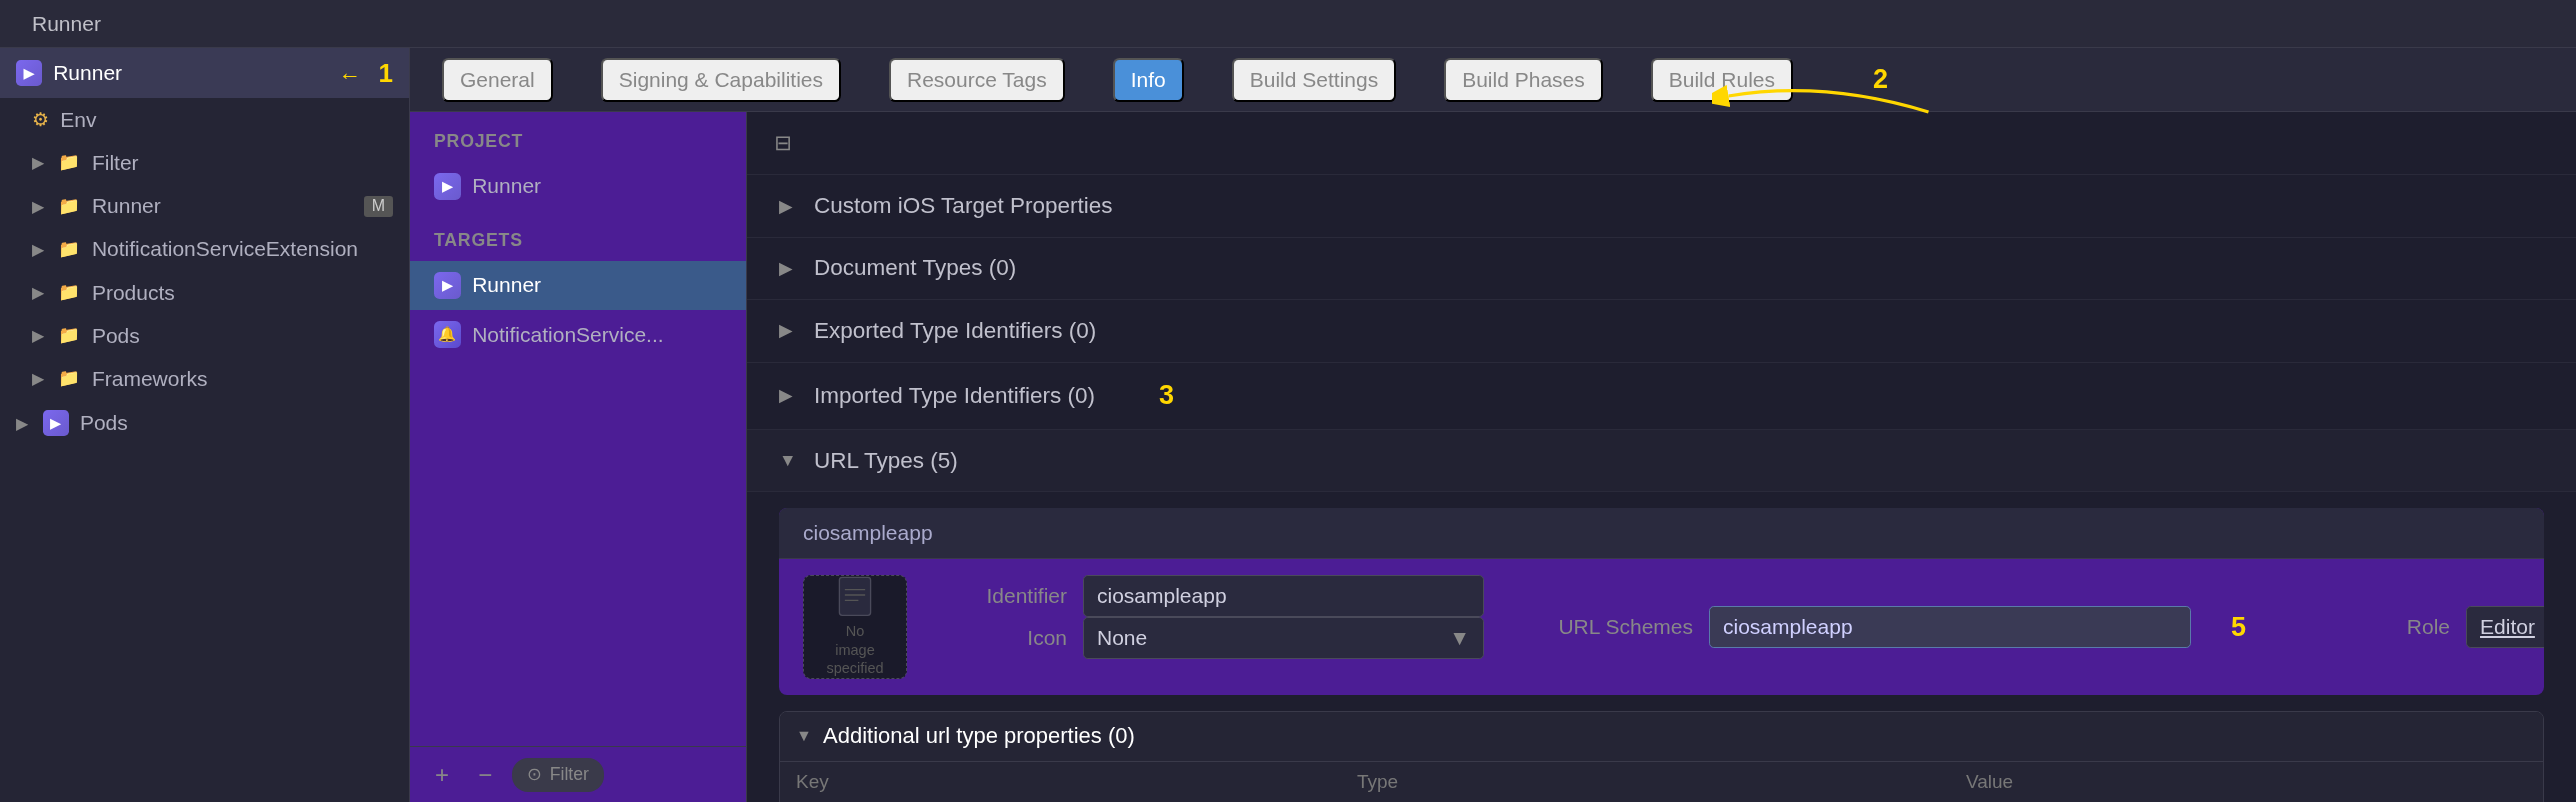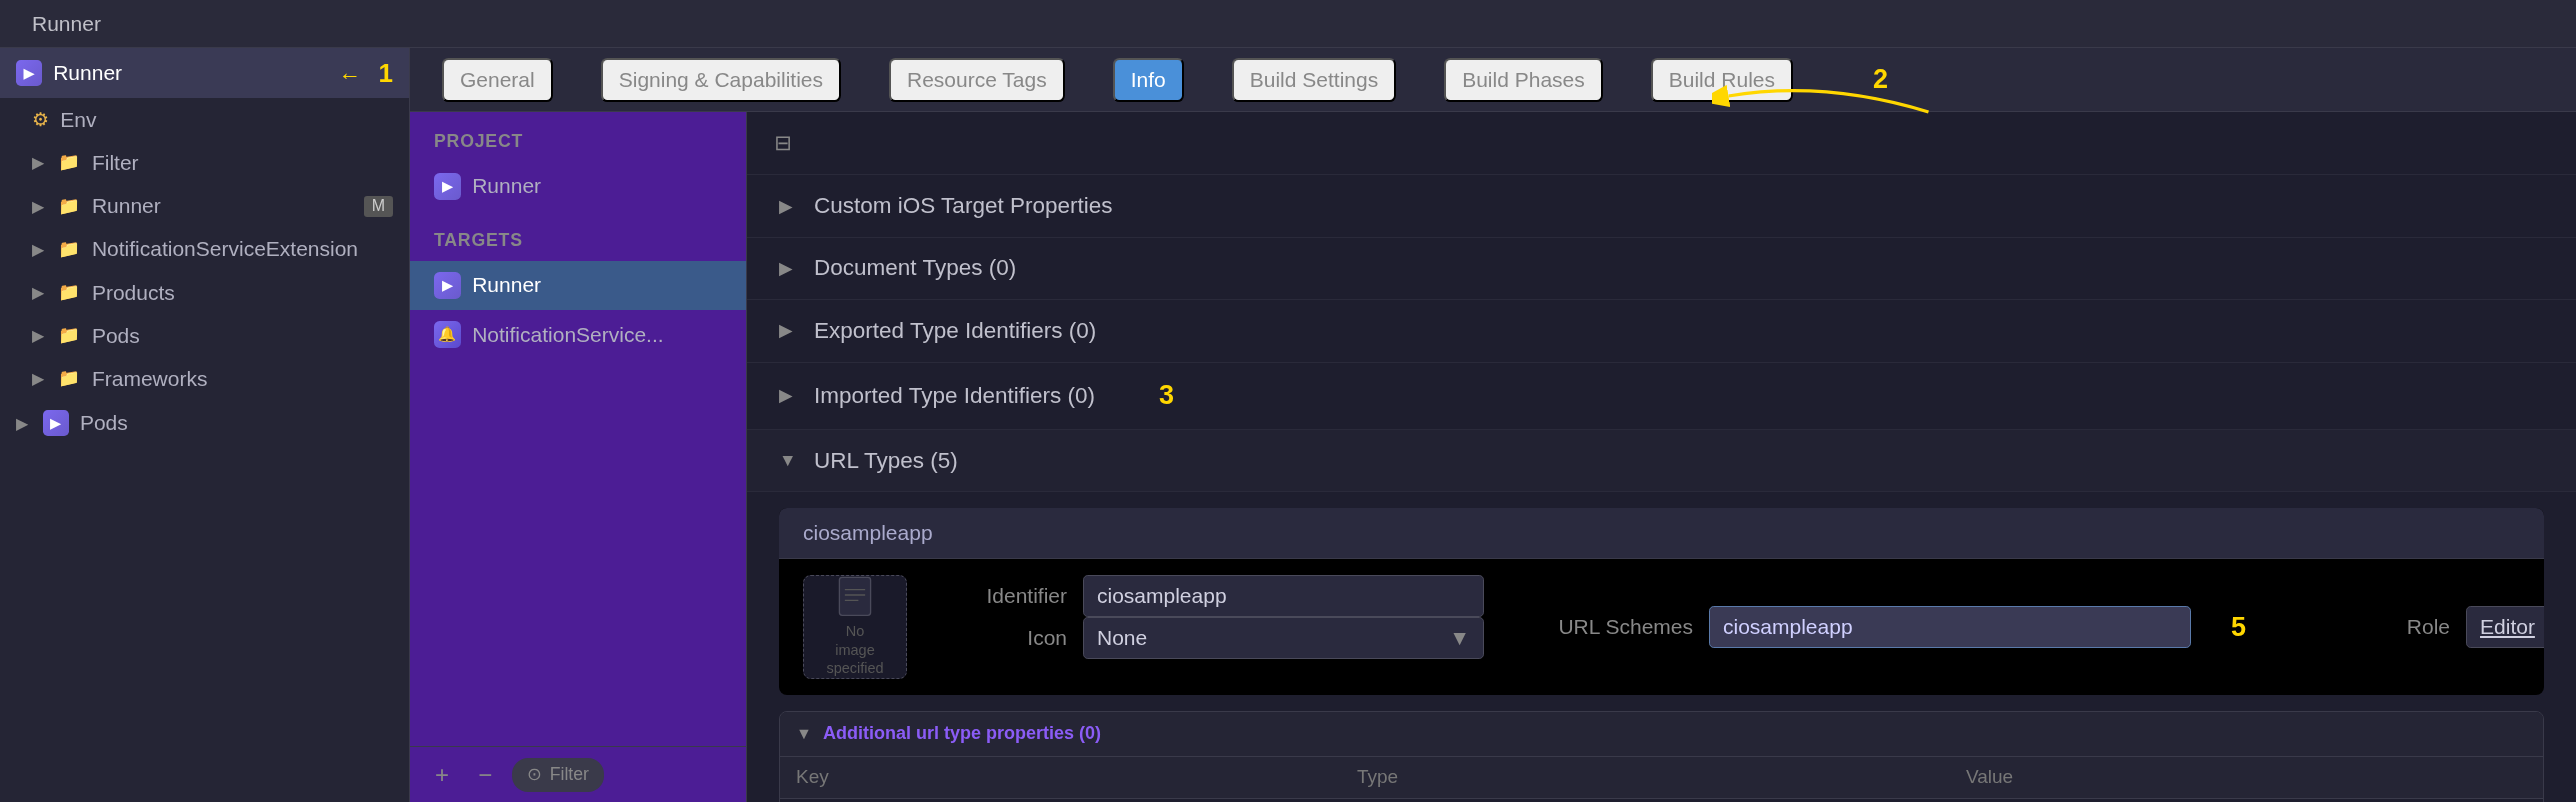--- a/index.html
+++ b/index.html
@@ -262,21 +262,21 @@
     .section-row.expanded {
       background: #222232;
     }
 
     
     .url-types-section {
       background: #1e1e2e;
     }
 
     .url-entry {
-      background: #000000;
+      background: #4c1d95;
       margin: 16px 32px;
       border-radius: 8px;
       overflow: hidden;
     }
 
     .url-entry-header {
       padding: 13px 24px;
       font-size: 21px;
       color: #aaaacc;
       background: #2a2a3e;
@@ -394,23 +394,22 @@
       border-bottom: 0.8px solid #3a3a4a;
       cursor: pointer;
     }
 
     .additional-props-header .chevron {
       font-size: 16px;
       color: #888;
     }
 
     .additional-props-header .title {
-      font-size: 18px;
-      color: #8b5cf6;
-      font-weight: bold;
+      font-size: 22px;
+      color: #ffffff;
     }
 
     .table-header {
       display: flex;
       background: #252535;
       border-bottom: 0.8px solid #3a3a4a;
       padding: 9.6px 16px;
     }
 
     .table-header .col {

